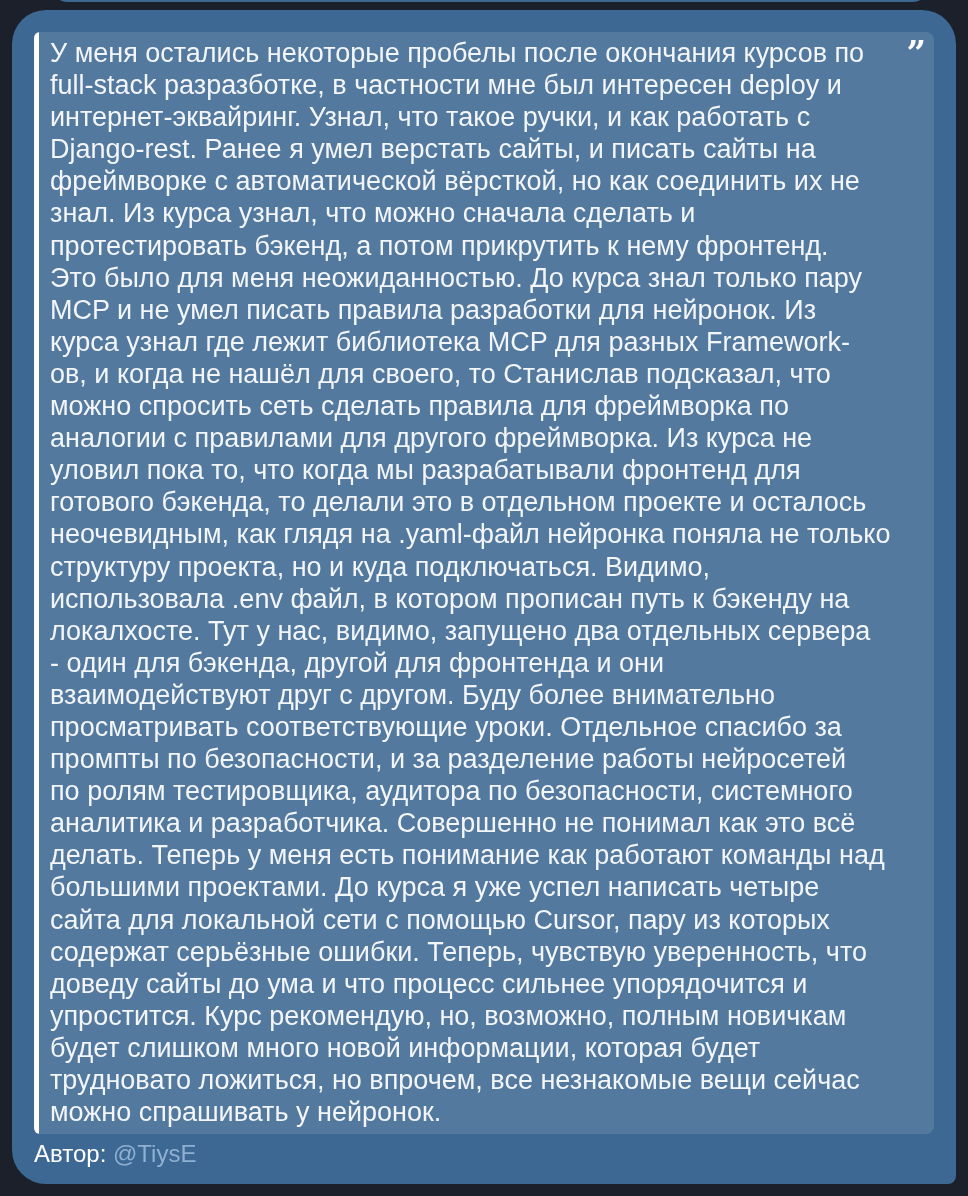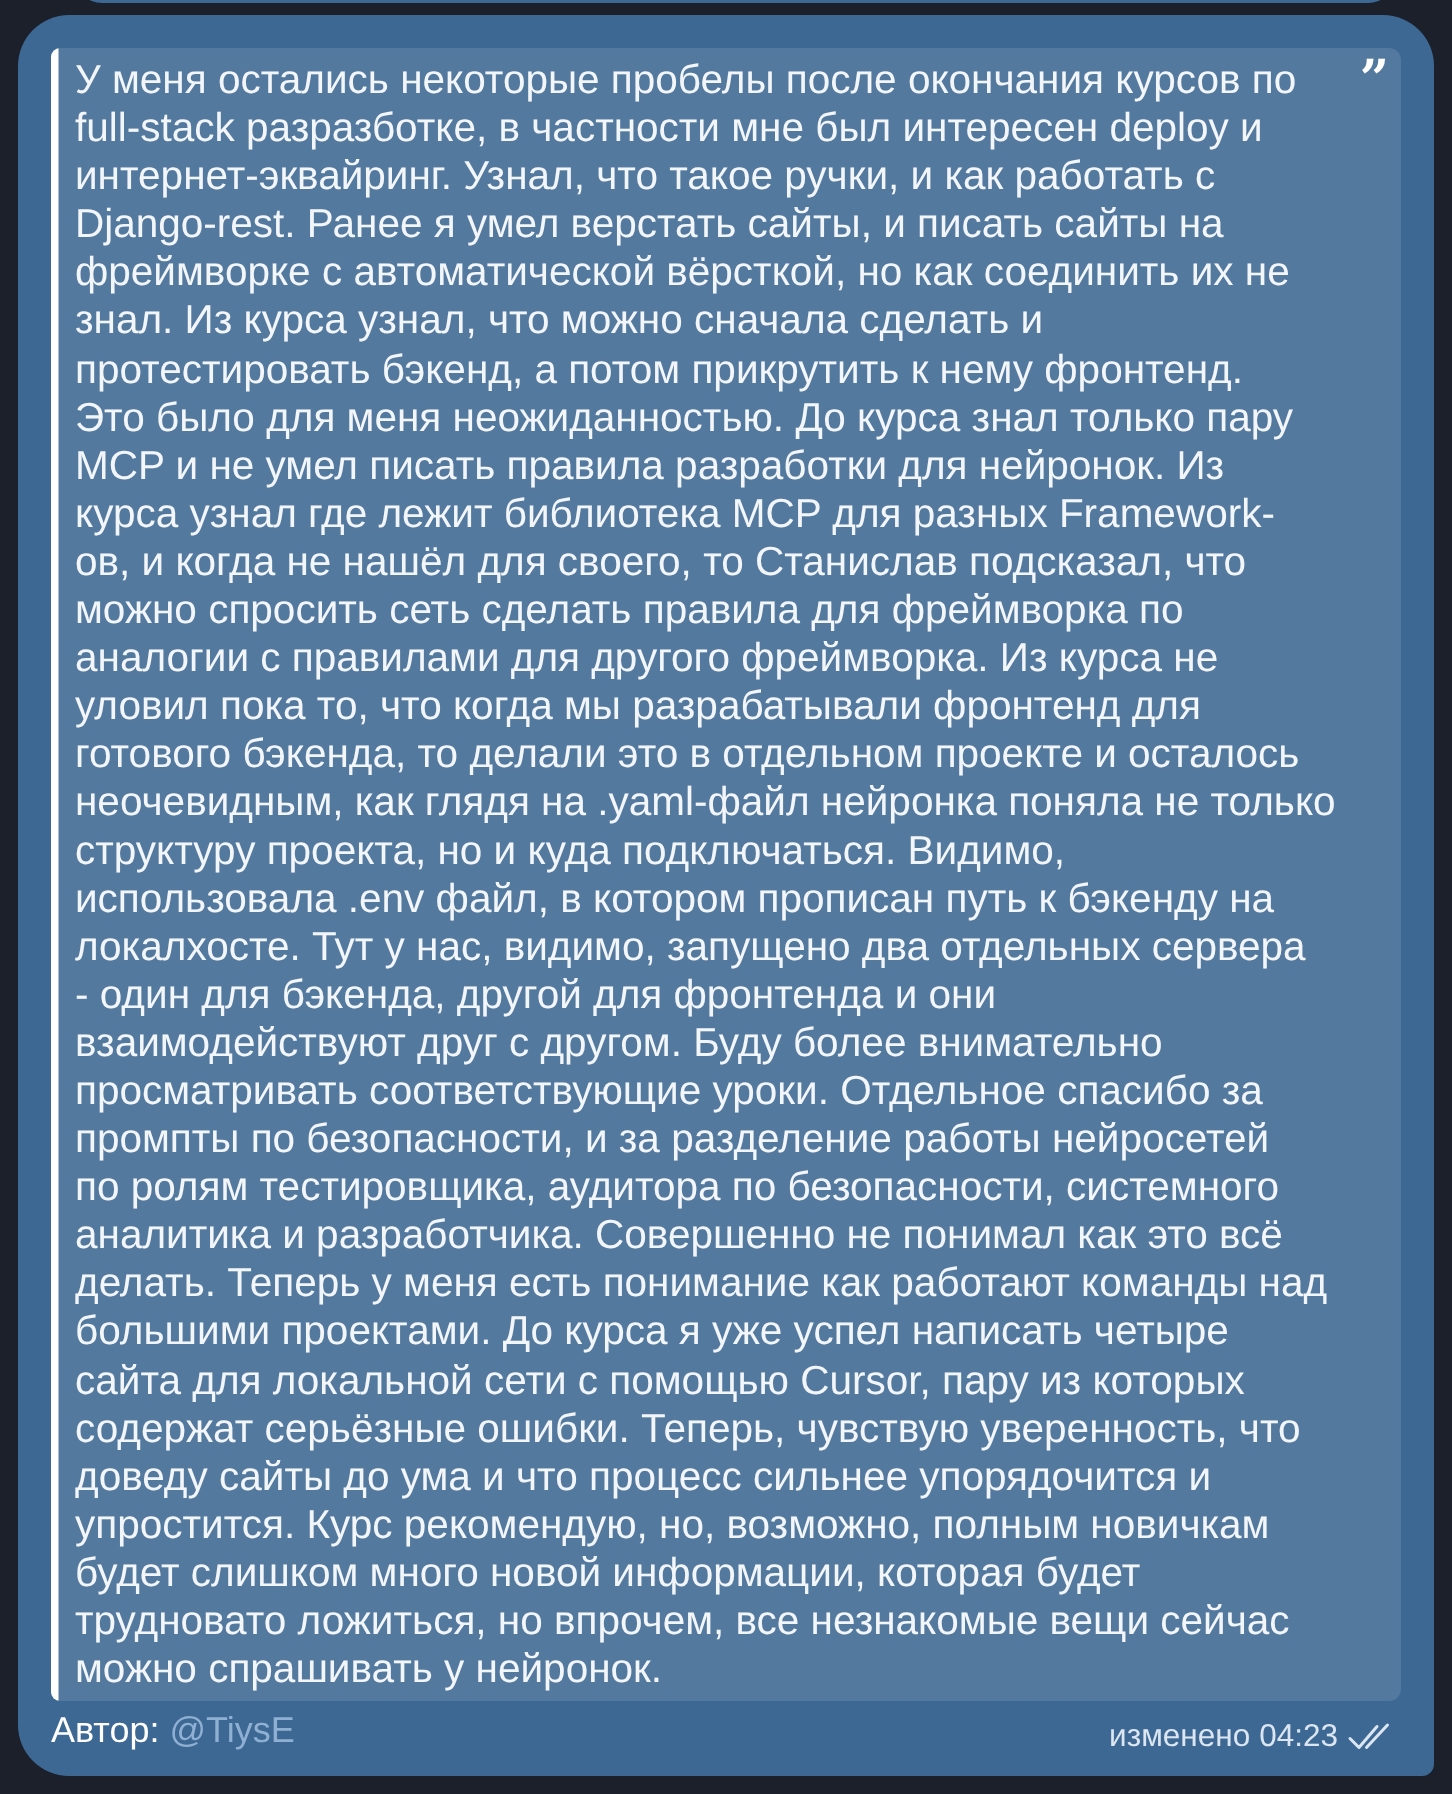--- a/index.html
+++ b/index.html
@@ -131,22 +131,14 @@
   <div class="quote-block">
     <div class="quote-bar"></div>
     <span class="quote-icon">”</span>
     <div class="quote-text" id="quote-text"><span class="line">У меня остались некоторые пробелы после окончания курсов по</span><span class="line">full-stack разразботке, в частности мне был интересен deploy и</span><span class="line">интернет-эквайринг. Узнал, что такое ручки, и как работать с</span><span class="line">Django-rest. Ранее я умел верстать сайты, и писать сайты на</span><span class="line">фреймворке с автоматической вёрсткой, но как соединить их не</span><span class="line">знал. Из курса узнал, что можно сначала сделать и</span><span class="line">протестировать бэкенд, а потом прикрутить к нему фронтенд.</span><span class="line">Это было для меня неожиданностью. До курса знал только пару</span><span class="line">MCP и не умел писать правила разработки для нейронок. Из</span><span class="line">курса узнал где лежит библиотека MCP для разных Framework-</span><span class="line">ов, и когда не нашёл для своего, то Станислав подсказал, что</span><span class="line">можно спросить сеть сделать правила для фреймворка по</span><span class="line">аналогии с правилами для другого фреймворка. Из курса не</span><span class="line">уловил пока то, что когда мы разрабатывали фронтенд для</span><span class="line">готового бэкенда, то делали это в отдельном проекте и осталось</span><span class="line">неочевидным, как глядя на .yaml-файл нейронка поняла не только</span><span class="line">структуру проекта, но и куда подключаться. Видимо,</span><span class="line">использовала .env файл, в котором прописан путь к бэкенду на</span><span class="line">локалхосте. Тут у нас, видимо, запущено два отдельных сервера</span><span class="line">- один для бэкенда, другой для фронтенда и они</span><span class="line">взаимодействуют друг с другом. Буду более внимательно</span><span class="line">просматривать соответствующие уроки. Отдельное спасибо за</span><span class="line">промпты по безопасности, и за разделение работы нейросетей</span><span class="line">по ролям тестировщика, аудитора по безопасности, системного</span><span class="line">аналитика и разработчика. Совершенно не понимал как это всё</span><span class="line">делать. Теперь у меня есть понимание как работают команды над</span><span class="line">большими проектами. До курса я уже успел написать четыре</span><span class="line">сайта для локальной сети с помощью Cursor, пару из которых</span><span class="line">содержат серьёзные ошибки. Теперь, чувствую уверенность, что</span><span class="line">доведу сайты до ума и что процесс сильнее упорядочится и</span><span class="line">упростится. Курс рекомендую, но, возможно, полным новичкам</span><span class="line">будет слишком много новой информации, которая будет</span><span class="line">трудновато ложиться, но впрочем, все незнакомые вещи сейчас</span><span class="line">можно спрашивать у нейронок.</span></div>
   </div>
 
   <div class="footer">
     <div class="author-label">
       <span>Автор: </span><span class="author-handle">@TiysE</span>
     </div>
-    <div class="meta">
-      <span>изменено</span>
-      <span>04:23</span>
-      <svg class="check-icon" viewBox="0 0 30 22">
-        <path d="M2 12 L8 18 L20 4" fill="none" stroke="#dbe6f1" stroke-width="2" stroke-linecap="round" stroke-linejoin="round"></path>
-        <path d="M13 18 L27 3" fill="none" stroke="#dbe6f1" stroke-width="2" stroke-linecap="round"></path>
-      </svg>
-    </div>
   </div>
 </div>
 
 </body></html>

